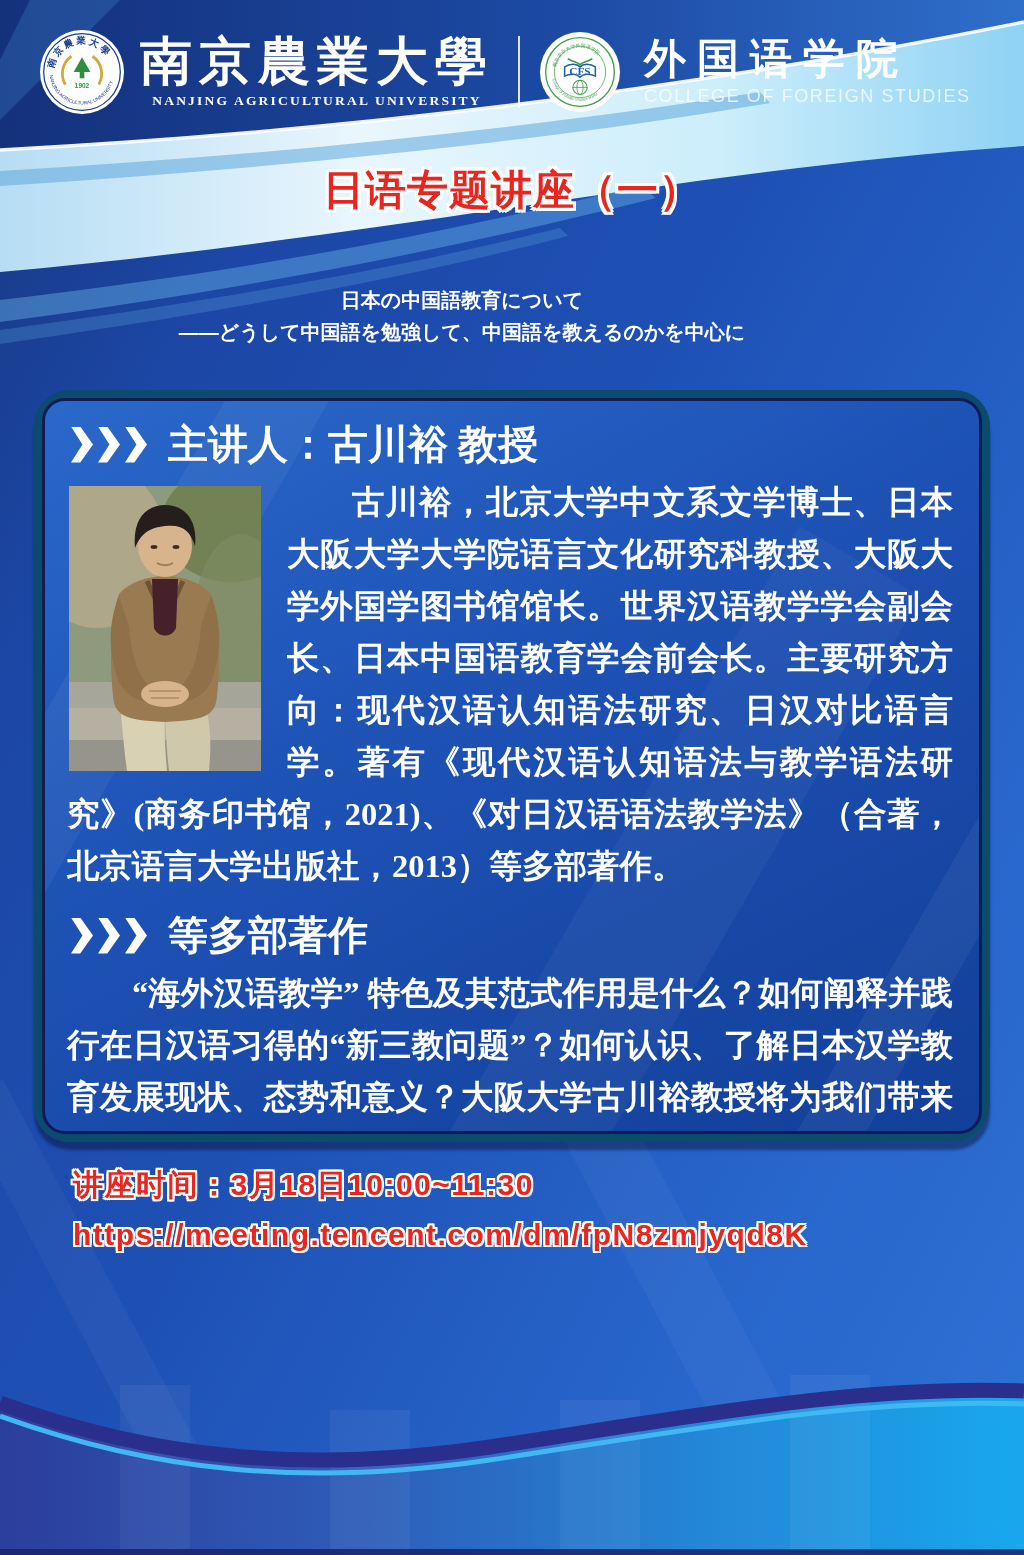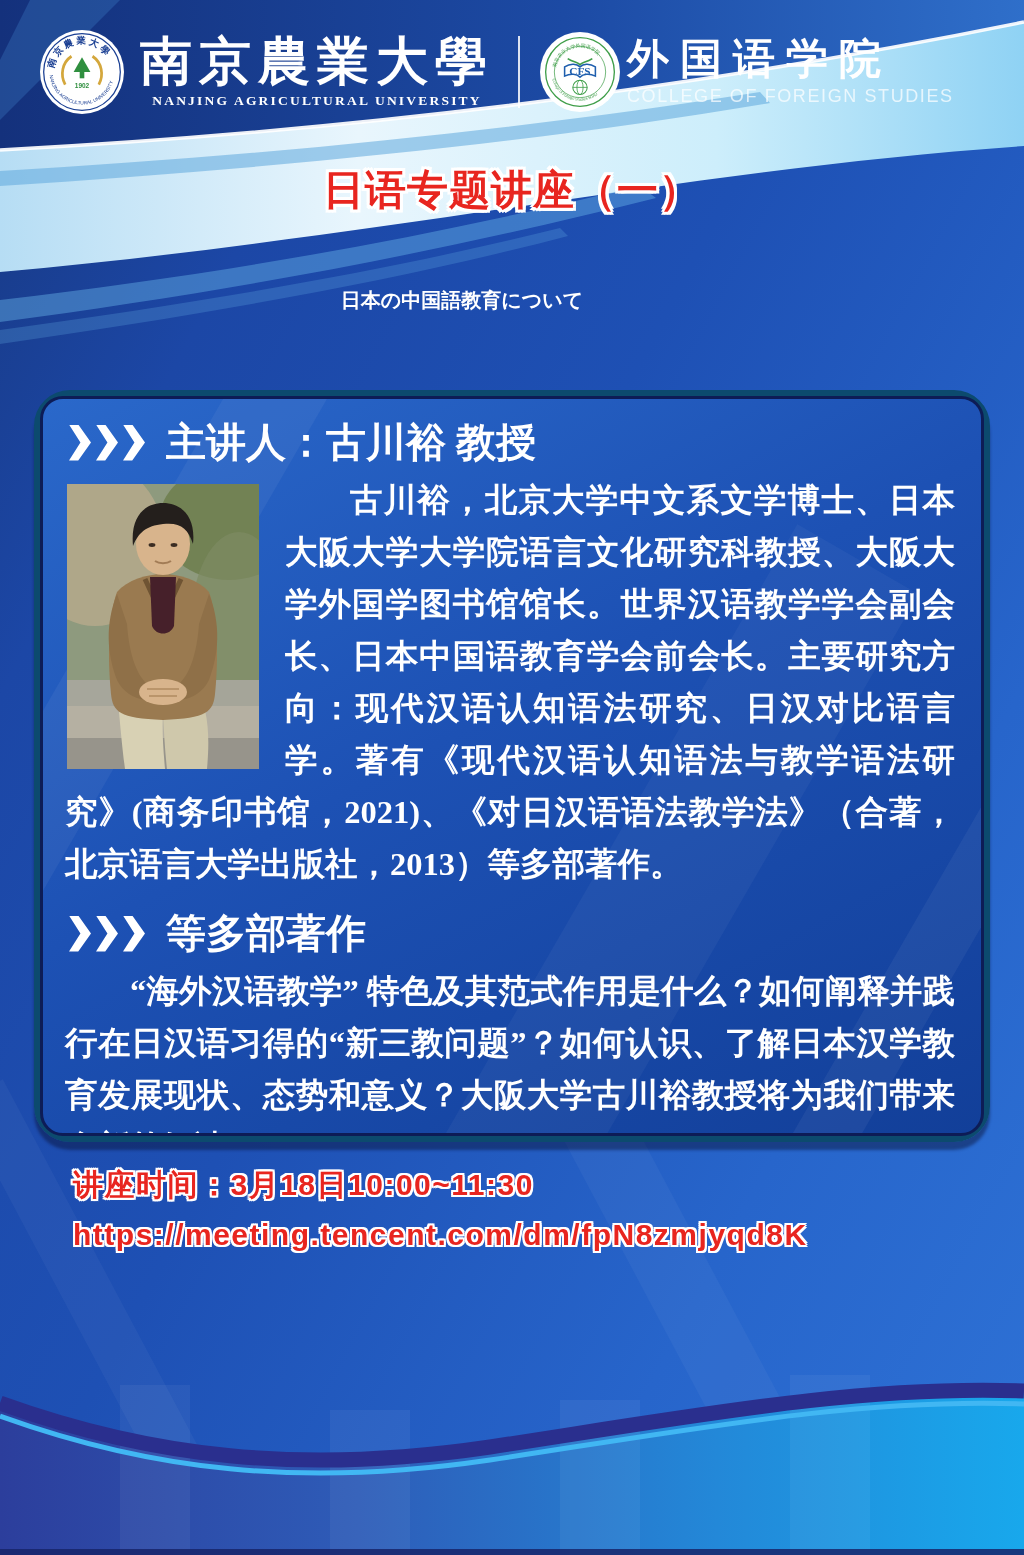--- a/index.html
+++ b/index.html
@@ -13,34 +13,34 @@
   
   .bg-top{position:absolute;top:0;left:0;width:1024px;height:380px;}
   .streak{position:absolute;background:rgba(255,255,255,.04);transform:rotate(-28deg);pointer-events:none;}
 
   
   .header{position:absolute;top:24px;left:40px;right:30px;height:96px;display:flex;align-items:center;color:#fff;}
   .uni-names{margin-left:16px;}
   .uni-zh{font-family:"Liberation Serif",serif;font-weight:700;font-size:52px;letter-spacing:7px;line-height:1.05;text-align:center;}
   .uni-en{font-family:"Liberation Serif",serif;font-weight:700;font-size:13.5px;letter-spacing:2.2px;margin-top:3px;text-align:center;}
   .hdr-divider{width:2px;height:72px;background:rgba(255,255,255,.85);margin:0 20px 0 24px;}
-  .col-names{margin-left:7px;}
+  .col-names{margin-left:24px;}
   .col-zh{font-weight:700;font-size:42px;letter-spacing:11px;line-height:1.05;}
   .col-en{font-weight:400;font-size:18px;letter-spacing:1.6px;color:rgba(255,255,255,.72);margin-top:4px;}
 
   
   .title-block{position:absolute;top:152px;left:0;width:1024px;text-align:center;color:#e8251f;font-weight:700;}
   .title-line{font-size:41px;letter-spacing:1px;line-height:1.0;
     text-shadow:-3px -3px 0 #fff,3px -3px 0 #fff,-3px 3px 0 #fff,3px 3px 0 #fff,-3px 0 0 #fff,3px 0 0 #fff,0 -3px 0 #fff,0 3px 0 #fff;}
   .title-line2{margin-top:18px;}
   .subtitle{position:absolute;top:284px;left:0;width:924px;text-align:center;color:#fff;font-weight:700;font-size:20px;line-height:1.62;}
 
   
   .card{position:absolute;left:34px;right:34px;top:390px;height:752px;box-sizing:border-box;
-    border:6px solid #0c4a6e;border-radius:36px;
+    border:8px solid #0c4a6e;border-radius:36px;
     box-shadow:0 8px 3px rgba(8,16,50,.45);}
   .card-inner{position:relative;box-sizing:border-box;width:100%;height:100%;
     border:3px solid #0d1c56;border-radius:23px;overflow:hidden;
     background:linear-gradient(152deg,#2a68ca 0%,#1d51b4 45%,#123f99 100%);
     padding:10px 26px 0 22px;}
   .card-streak1{position:absolute;top:-80px;left:60px;width:90px;height:600px;background:rgba(255,255,255,.05);transform:rotate(30deg);}
   .card-streak2{position:absolute;top:100px;left:520px;width:140px;height:900px;background:rgba(255,255,255,.04);transform:rotate(30deg);}
   .card-streak3{position:absolute;top:240px;left:780px;width:60px;height:900px;background:rgba(255,255,255,.05);transform:rotate(30deg);}
 
   .section-heading{position:relative;display:flex;align-items:center;color:#fff;
@@ -141,20 +141,21 @@
     <div class="col-en">COLLEGE OF FOREIGN STUDIES</div>
   </div>
 </header>
 
 <div class="title-block">
   <div class="title-line title-line2">日语专题讲座（一）</div>
 </div>
 
 <div class="subtitle">
   <div>日本の中国語教育について</div>
+  <div>——どうして中国語を勉強して、中国語を教えるのかを中心に</div>
 </div>
 
 <div class="card">
   <div class="card-inner">
     <div class="card-streak1"></div>
     <div class="card-streak2"></div>
     <div class="card-streak3"></div>
 
     <div class="section-heading">
       <span class="markers">

